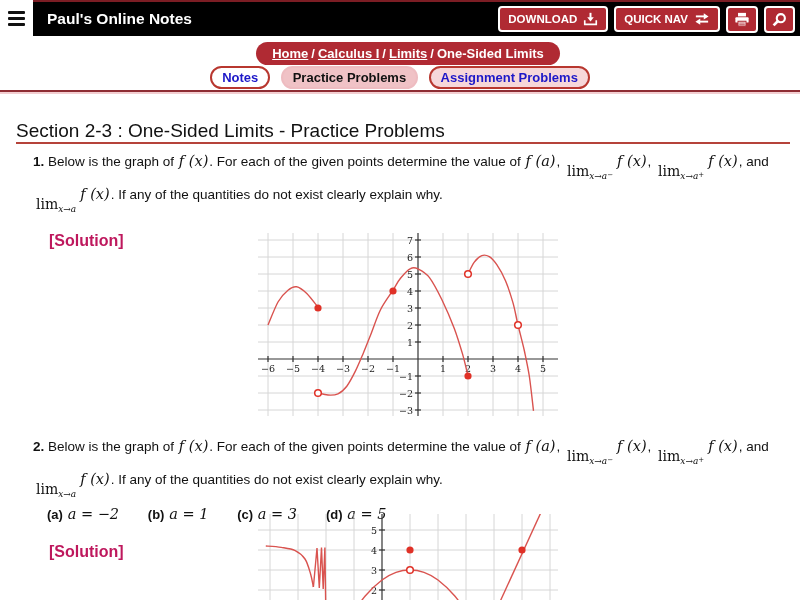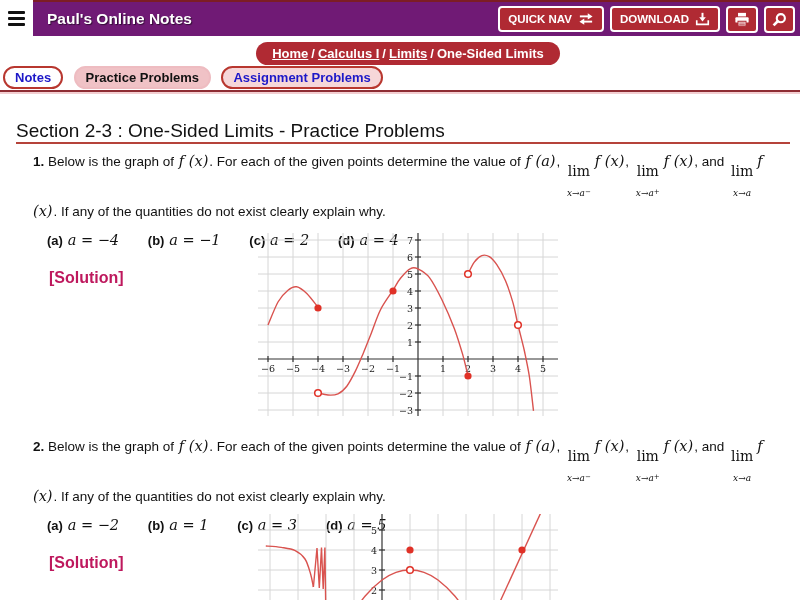--- a/index.html
+++ b/index.html
@@ -3,57 +3,57 @@
 <meta charset="utf-8">
 <style>
   html,body{margin:0;padding:0;}
   body{width:800px;height:600px;overflow:hidden;position:relative;background:#fff;
        font-family:"Liberation Sans",sans-serif;color:#111;}
 
   
   .menu-btn{position:absolute;top:0;left:0;width:33px;height:36px;background:#fff;
             display:flex;flex-direction:column;justify-content:center;align-items:center;gap:3px;cursor:pointer;}
   .menu-btn .bar{width:17px;height:3px;background:#111;border-radius:1px;}
-  .hbar{position:absolute;top:0;left:33px;right:0;height:34px;background:#701a75;
+  .hbar{position:absolute;top:0;left:33px;right:0;height:34px;background:#000000;
         border-top:2px solid #7c1d24;display:flex;align-items:center;}
   .site-title{margin-left:14px;color:#fff;font-weight:bold;font-size:15.5px;
               text-shadow:1px 1px 1px rgba(0,0,0,.55);white-space:nowrap;}
   .hactions{margin-left:auto;display:flex;align-items:center;gap:6px;margin-right:5px;}
   .hbtn{display:inline-flex;align-items:center;gap:6px;border:2px solid #fff;border-radius:4px;
         background:#b02a33;color:#fff;font-weight:bold;font-size:11.5px;padding:4px 8px;
         font-family:"Liberation Sans",sans-serif;cursor:pointer;white-space:nowrap;}
   .hbtn svg{display:block;}
 
   
   .crumb-row{position:absolute;top:42px;left:0;width:100%;text-align:center;padding-left:8px;}
   .crumb-pill{display:inline-block;background:#b02a33;color:#fff;border-radius:13px;
               padding:4px 16px;font-size:13px;font-weight:bold;}
   .crumb-pill a{color:#fff;text-decoration:underline;cursor:pointer;}
   .sep{padding:0 3px;}
 
   
-  .tab-row{position:absolute;top:66px;left:0;width:100%;text-align:left;}
+  .tab-row{position:absolute;top:66px;left:0;width:100%;text-align:center;}
   .tab{display:inline-block;border-radius:13px;padding:2px 10px;font-size:13px;font-weight:bold;
        margin:0 3px;cursor:pointer;}
   .tab-notes{background:#fff;border:2px solid #b8372f;color:#1d18c8;}
   .tab-active{background:#f0c2c6;border:2px solid #eebcc1;color:#111;}
   .tab-assign{background:#f6d7d9;border:2px solid #b8372f;color:#1d18c8;}
 
   .divider{position:absolute;top:90px;left:0;width:100%;height:4px;
            background:linear-gradient(#8e2c33 0 2px,#f3ced1 2px 4px);}
 
   
   .section-title{position:absolute;top:120px;left:16px;width:774px;font-size:19px;font-weight:normal;
                  padding-bottom:0;border-bottom:2px solid #b5433a;}
   .problem{position:absolute;left:33px;width:757px;font-size:13.5px;line-height:27px;}
   #problem-1{top:148px;}
   #problem-2{top:433px;}
   .pnum{font-weight:bold;}
   .mi{font-family:"DejaVu Serif",serif;font-style:italic;font-size:14.5px;margin:0 1px;}
-  .lim{display:inline-flex;flex-direction:column;align-items:center;vertical-align:-10px;
+  .lim{display:inline-flex;flex-direction:row;align-items:center;vertical-align:-10px;
        line-height:1;margin:0 3px;}
   .lim .lt{font-family:"DejaVu Serif",serif;font-style:normal;font-size:14px;}
   .lim .lb{font-family:"DejaVu Serif",serif;font-style:italic;font-size:9px;margin-top:11px;}
   .lim .lb sup{font-size:7px;vertical-align:2px;font-style:normal;}
   .parts{margin-top:5px;margin-left:14px;line-height:20px;}
   .part{display:inline-block;margin-right:24px;}
   .part b{font-size:13px;}
   .solution{margin-top:13px;margin-left:16px;color:#be185d;font-weight:bold;font-size:16px;cursor:pointer;}
 
   
@@ -68,34 +68,34 @@
 <div class="menu-btn">
   <span style="display:contents">
     <span class="bar"></span><span class="bar"></span><span class="bar"></span>
   </span>
 </div>
 
 <div class="hbar">
   <div class="site-title">Paul's Online Notes</div>
   <div class="hactions">
     <button class="hbtn">
+      <span>DOWNLOAD</span>
+      <svg width="15" height="14" viewBox="0 0 18 17">
+        <path d="M2,10 V15 H16 V10" stroke="#fff" stroke-width="2" fill="none"></path>
+        <path d="M9,1 V7" stroke="#fff" stroke-width="2.4" fill="none"></path>
+        <path d="M5,6.5 H13 L9,11.5 Z" fill="#fff"></path>
+      </svg>
+    </button>
+    <button class="hbtn">
       <span>QUICK NAV</span>
       <svg width="16" height="14" viewBox="0 0 18 16">
         <path d="M2,5 H12" stroke="#fff" stroke-width="2.2" fill="none"></path>
         <path d="M11,1.5 L16.5,5 L11,8.5 Z" fill="#fff"></path>
         <path d="M16,11 H6" stroke="#fff" stroke-width="2.2" fill="none"></path>
         <path d="M7,7.5 L1.5,11 L7,14.5 Z" fill="#fff"></path>
-      </svg>
-    </button>
-    <button class="hbtn">
-      <span>DOWNLOAD</span>
-      <svg width="15" height="14" viewBox="0 0 18 17">
-        <path d="M2,10 V15 H16 V10" stroke="#fff" stroke-width="2" fill="none"></path>
-        <path d="M9,1 V7" stroke="#fff" stroke-width="2.4" fill="none"></path>
-        <path d="M5,6.5 H13 L9,11.5 Z" fill="#fff"></path>
       </svg>
     </button>
     <button class="hbtn" style="padding:4px 6px;">
       <svg width="16" height="15" viewBox="0 0 18 17">
         <rect x="4.5" y="1" width="9" height="4" fill="#fff"></rect>
         <rect x="1.5" y="6" width="15" height="6" rx="1" fill="#fff"></rect>
         <rect x="4.5" y="10.5" width="9" height="5.5" fill="#fff" stroke="#b02a33" stroke-width="1.2"></rect>
         <rect x="5.8" y="12" width="6.4" height="1" fill="#b02a33"></rect>
         <rect x="5.8" y="14" width="6.4" height="1" fill="#b02a33"></rect>
       </svg>
@@ -133,26 +133,20 @@
       <span class="lb"><span>x→a</span><sup>−</sup></span>
     </span><span class="mi">f (x)</span><span>,</span>
   <span class="lim">
       <span class="lt">lim</span>
       <span class="lb"><span>x→a</span><sup>+</sup></span>
     </span><span class="mi">f (x)</span><span>,</span><span> and </span>
   <span class="lim">
       <span class="lt">lim</span>
       <span class="lb"><span>x→a</span><sup></sup></span>
     </span><span class="mi">f (x)</span><span>. If any of the quantities do not exist clearly explain why.</span>
-  <div class="parts">
-    <span class="part"><b>(a)</b> <span class="mi">a = −4</span></span>
-    <span class="part"><b>(b)</b> <span class="mi">a = −1</span></span>
-    <span class="part"><b>(c)</b> <span class="mi">a = 2</span></span>
-    <span class="part"><b>(d)</b> <span class="mi">a = 4</span></span>
-  </div>
   <div class="solution">[Solution]</div>
 </section>
 
 <svg class="graph" id="graph-1" width="300" height="183">
     <line x1="10" y1="0" x2="10" y2="183" stroke="#d6d6d6" stroke-width="1"></line>
     <line x1="35" y1="0" x2="35" y2="183" stroke="#d6d6d6" stroke-width="1"></line>
     <line x1="60" y1="0" x2="60" y2="183" stroke="#d6d6d6" stroke-width="1"></line>
     <line x1="85" y1="0" x2="85" y2="183" stroke="#d6d6d6" stroke-width="1"></line>
     <line x1="110" y1="0" x2="110" y2="183" stroke="#d6d6d6" stroke-width="1"></line>
     <line x1="135" y1="0" x2="135" y2="183" stroke="#d6d6d6" stroke-width="1"></line>

